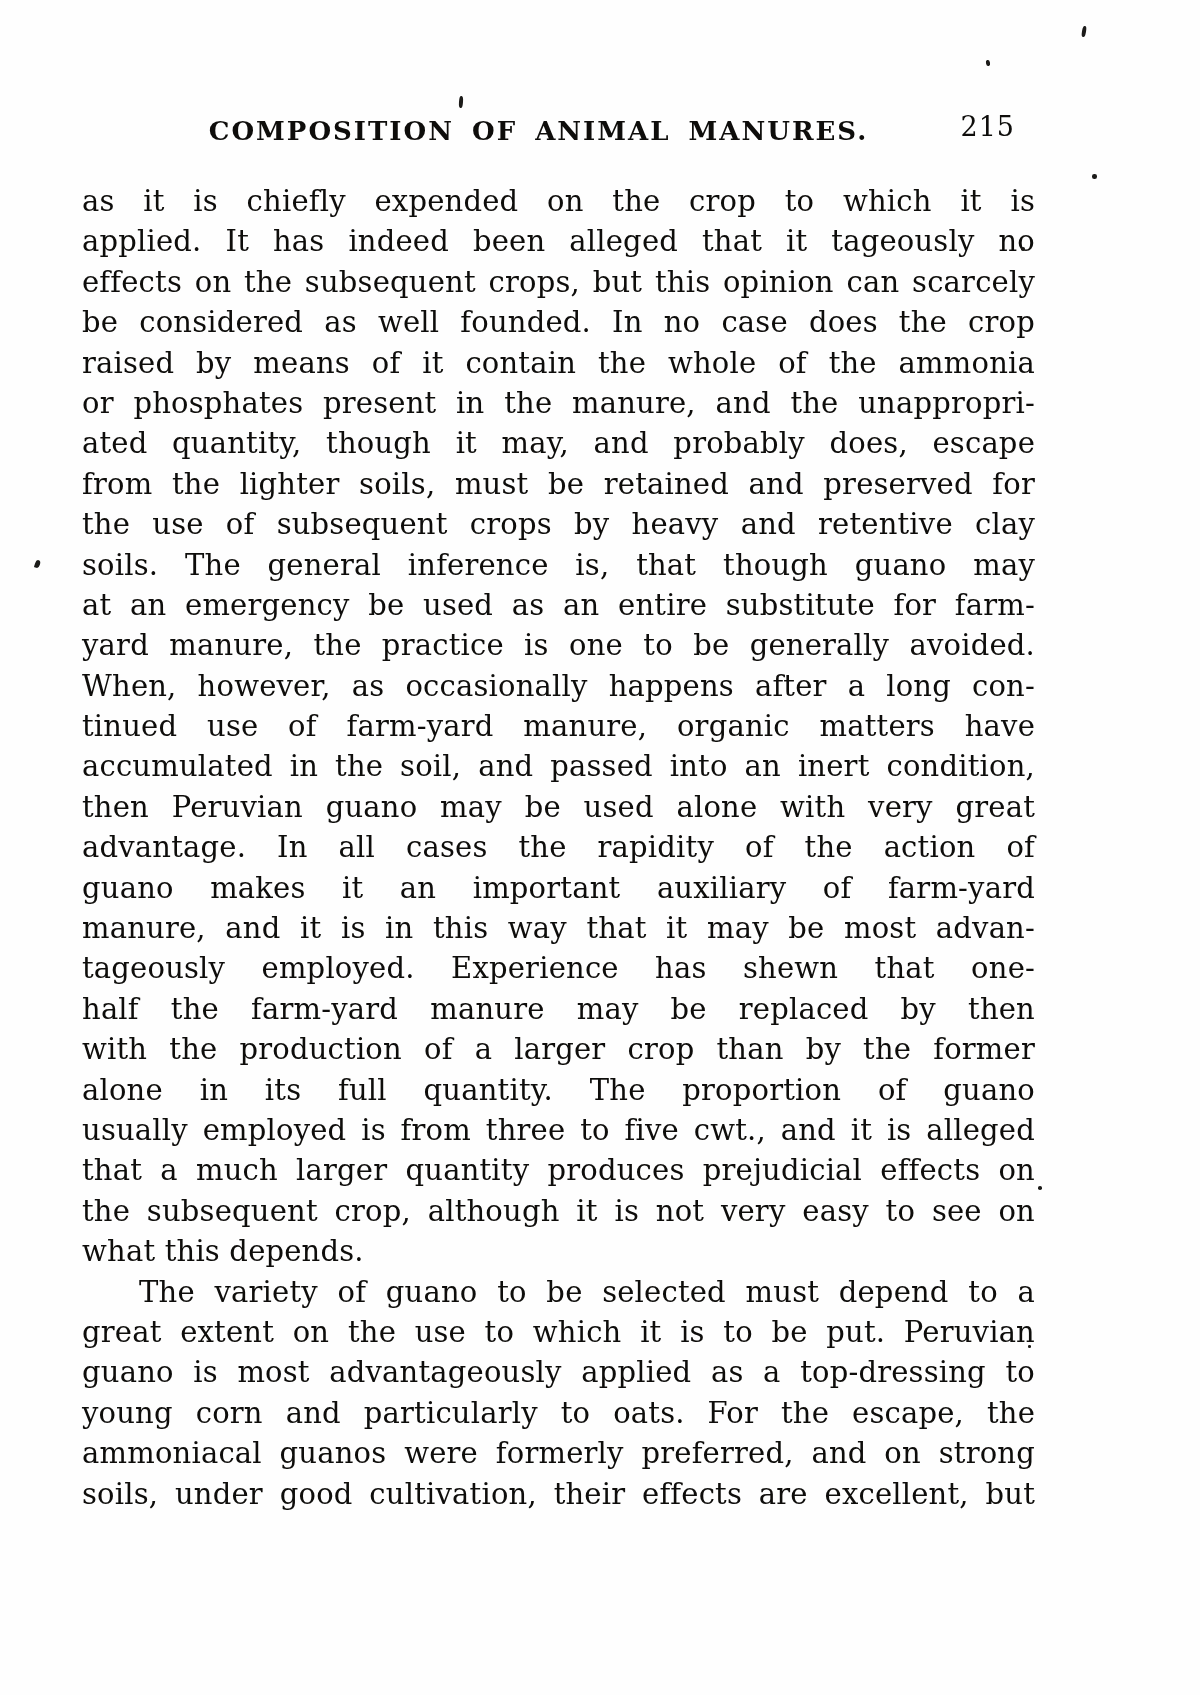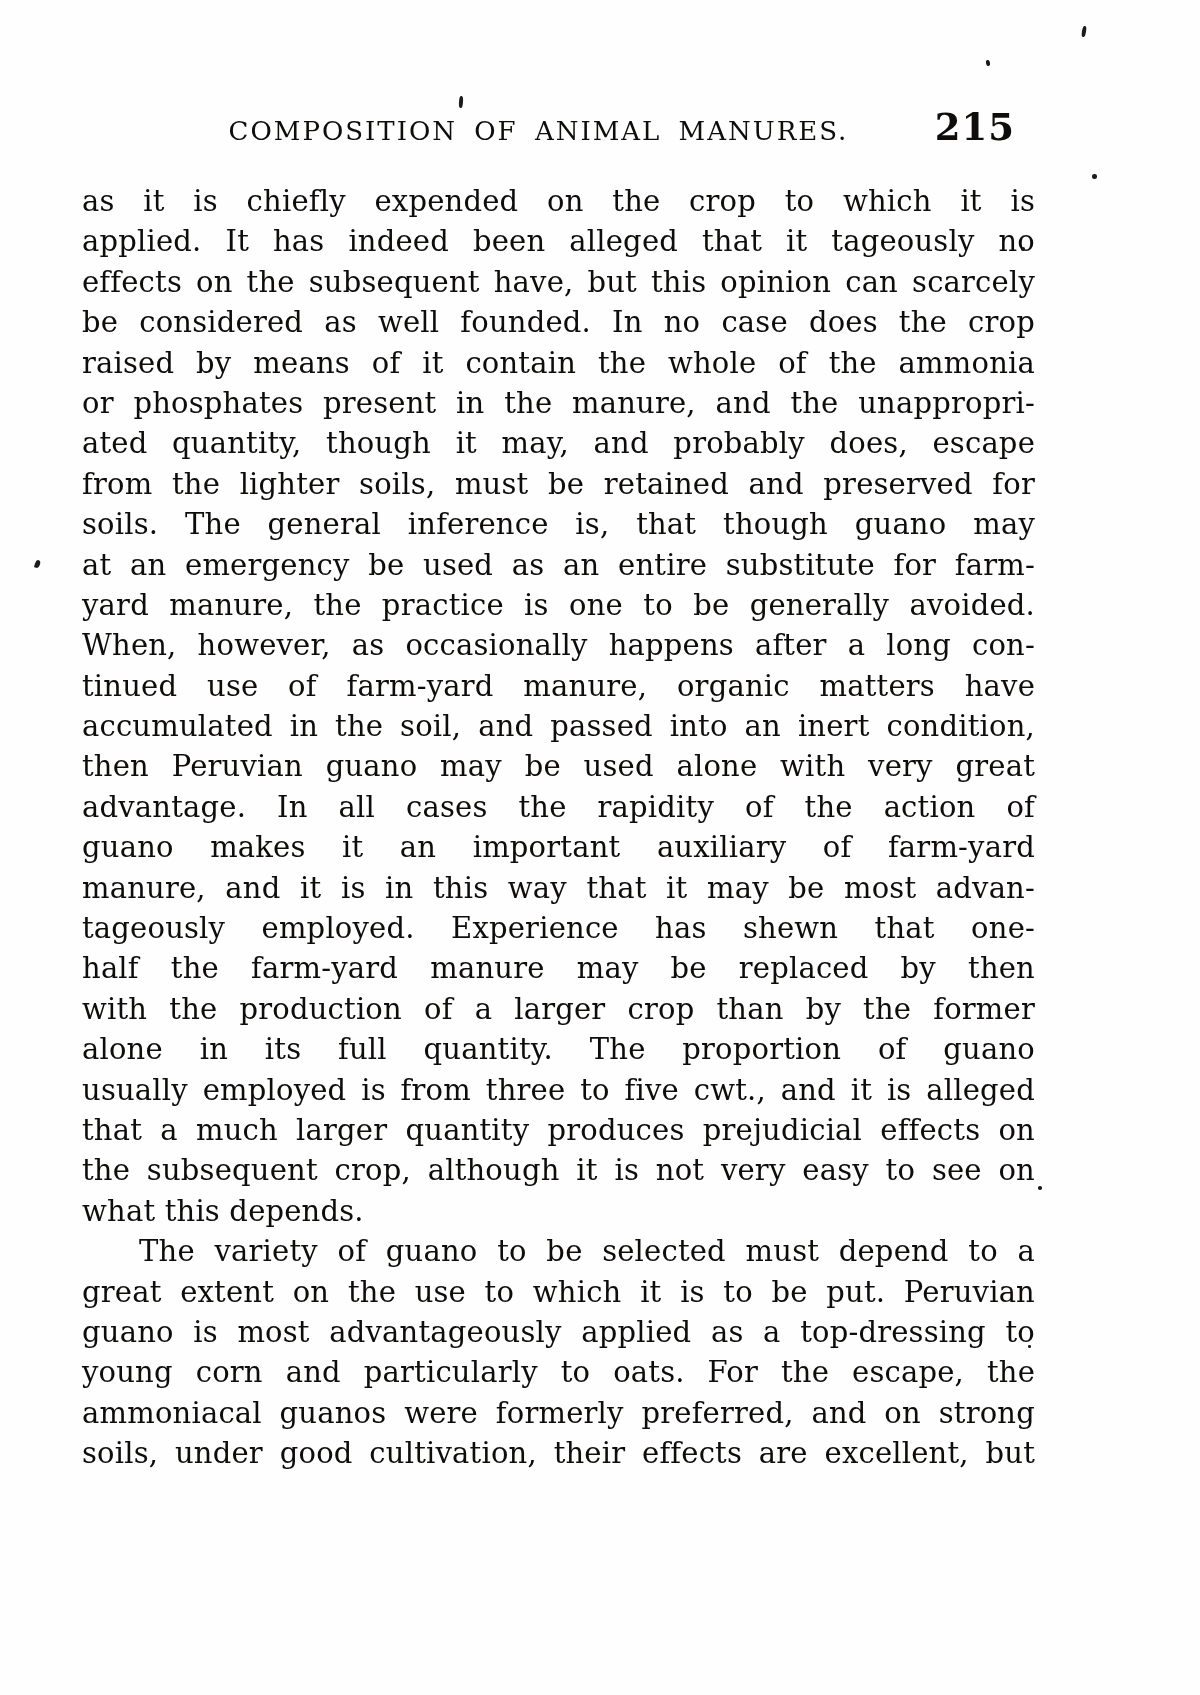--- a/index.html
+++ b/index.html
@@ -28,32 +28,32 @@
     width: 953px;
     height: 42px;
   }
   .head-title {
     position: absolute;
     left: 0;
     right: 0;
     top: 0;
     text-align: center;
     font-size: 26px;
-    font-weight: normal;
+    font-weight: bold;
     letter-spacing: 2px;
     word-spacing: 7px;
     line-height: 42px;
     white-space: nowrap;
   }
   .page-number {
     position: absolute;
     right: 0;
     top: -4px;
-    font-size: 37px;
-    font-weight: bold;
+    font-size: 27px;
+    font-weight: normal;
     letter-spacing: 1px;
     line-height: 42px;
   }
   
   .text-block {
     position: absolute;
     left: 62px;
     top: 181px;
     width: 953px;
     margin-left: 20px;
@@ -96,26 +96,27 @@
 
   <header class="running-head">
     <span class="head-title">COMPOSITION OF ANIMAL MANURES.</span>
     <span class="page-number">215</span>
   </header>
 
   <main class="text-block">
     <div class="para end-flush">
         <div class="line">as it is chiefly expended on the crop to which it is</div>
         <div class="line">applied.  It has indeed been alleged that it tageously no</div>
-        <div class="line">effects on the subsequent have, but this opinion can scarcely</div>
+        <div class="line">effects on the subsequent crops, but this opinion can scarcely</div>
         <div class="line">be considered as well founded.  In no case does the crop</div>
         <div class="line">raised by means of it contain the whole of the ammonia</div>
         <div class="line">or phosphates present in the manure, and the unappropri-</div>
         <div class="line">ated quantity, though it may, and probably does, escape</div>
         <div class="line">from the lighter soils, must be retained and preserved for</div>
+        <div class="line">the use of subsequent crops by heavy and retentive clay</div>
         <div class="line">soils.  The general inference is, that though guano may</div>
         <div class="line">at an emergency be used as an entire substitute for farm-</div>
         <div class="line">yard manure, the practice is one to be generally avoided.</div>
         <div class="line">When, however, as occasionally happens after a long con-</div>
         <div class="line">tinued use of farm-yard manure, organic matters have</div>
         <div class="line">accumulated in the soil, and passed into an inert condition,</div>
         <div class="line">then Peruvian guano may be used alone with very great</div>
         <div class="line">advantage.  In all cases the rapidity of the action of</div>
         <div class="line">guano makes it an important auxiliary of farm-yard</div>
         <div class="line">manure, and it is in this way that it may be most advan-</div>

